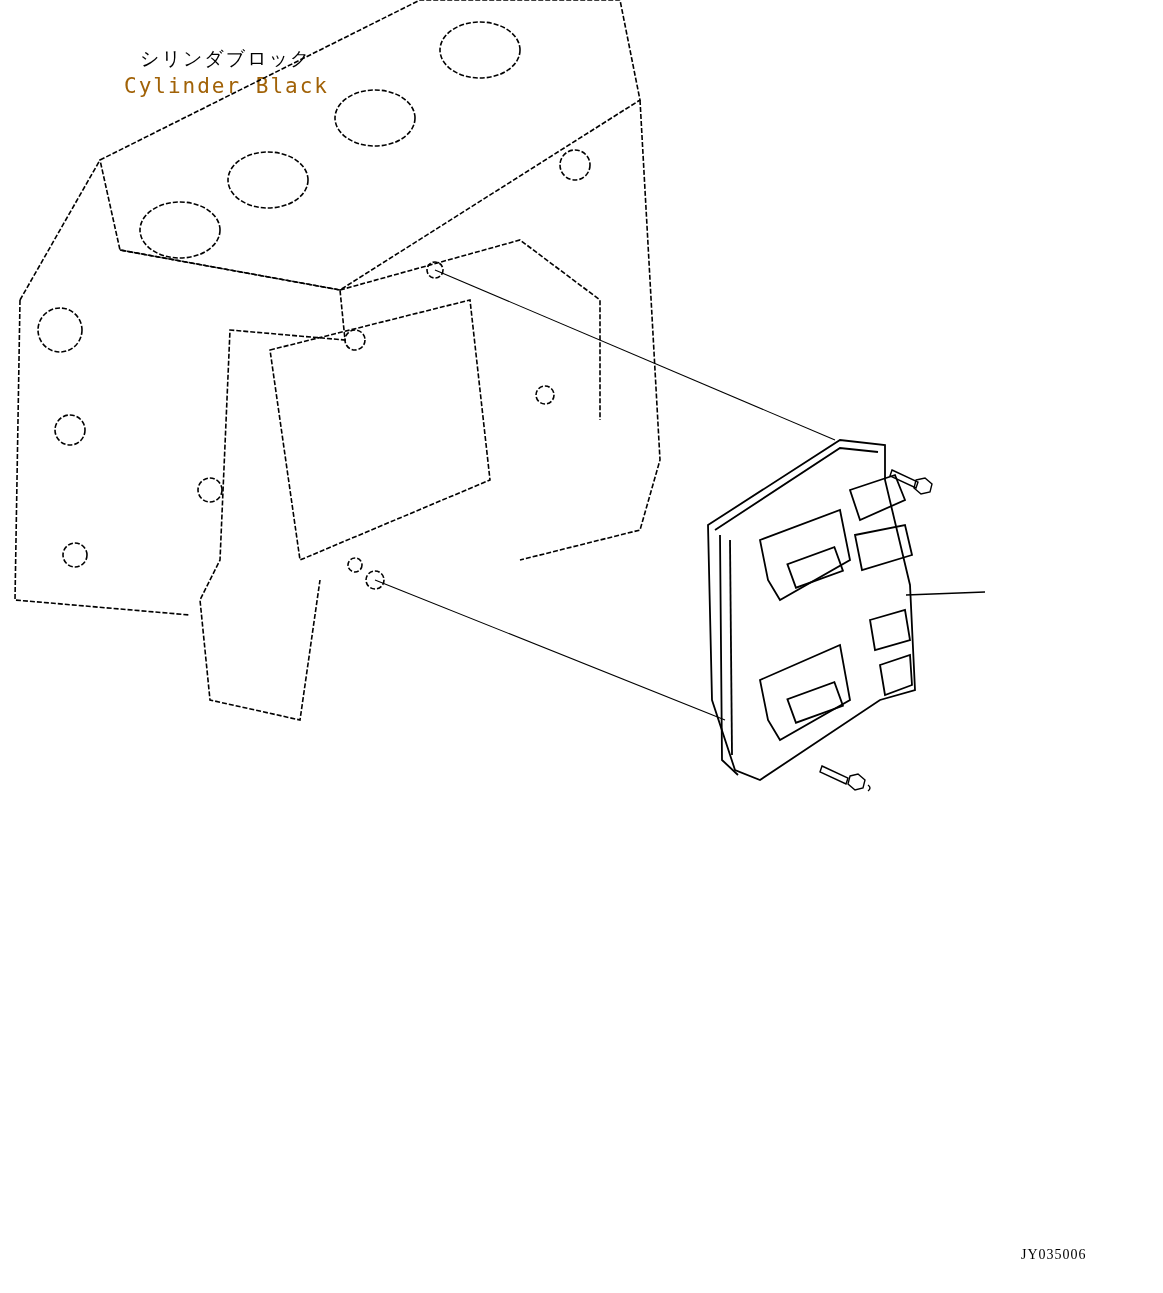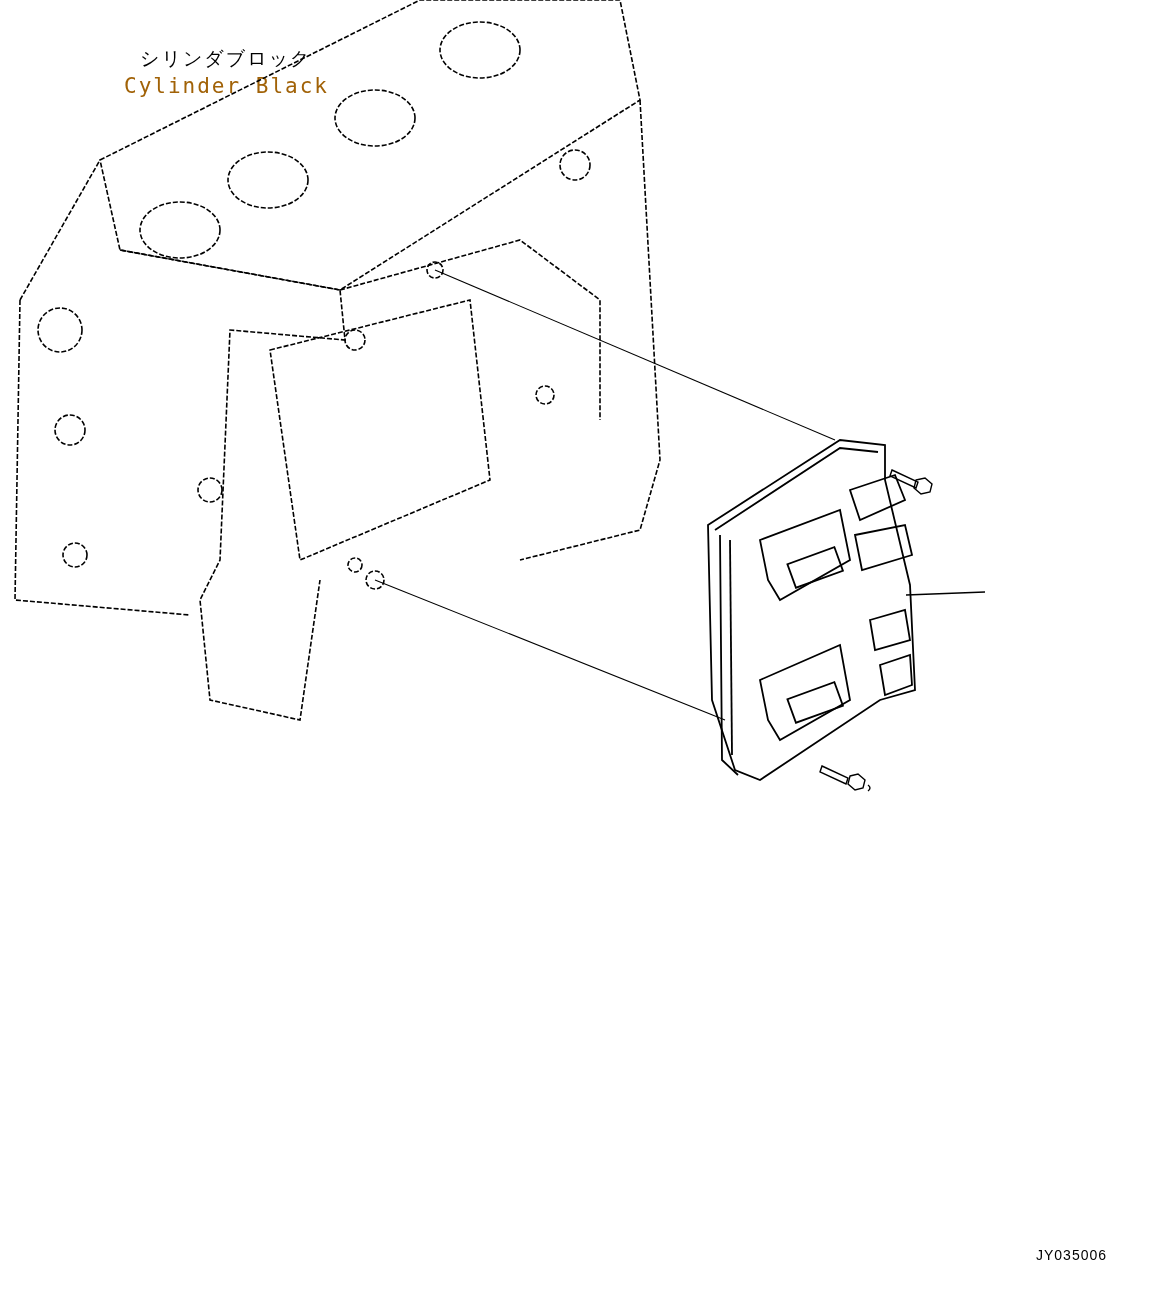--- a/index.html
+++ b/index.html
@@ -1,19 +1,19 @@
 <!DOCTYPE html>
 <html><head>
 <meta charset="utf-8">
 <style>
   html, body { margin:0; padding:0; background:#ffffff; }
   body { width:1163px; height:1293px; position:relative; overflow:hidden; font-family:"DejaVu Sans Mono", monospace; }
   .label-jp { position:absolute; left:140px; top:46px; font-size:19px; letter-spacing:2px; color:#000; font-family:"DejaVu Sans", sans-serif; }
   .label-en { position:absolute; left:124px; top:74px; font-size:21px; letter-spacing:2px; color:#a16207; font-family:"DejaVu Sans Mono", monospace; }
-  .fig-code { position:absolute; left:1021px; top:1247px; font-size:14px; letter-spacing:1px; color:#000; font-family:Liberation Sans, sans-serif;margin-left:15px; }
+  .fig-code { position:absolute; left:1021px; top:1247px; font-size:14px; letter-spacing:1px; color:#000; font-family:Liberation Serif, serif; }
   svg.drawing { position:absolute; left:0; top:0; }
 </style>
 </head>
 <body>
 
 <div class="label-jp">シリンダブロック</div>
 <div class="label-en">Cylinder Black</div>
 
 <svg class="drawing" width="1163" height="1293" viewBox="0 0 1163 1293" fill="none" stroke="#000" stroke-width="1.6" stroke-dasharray="5 2">
 

